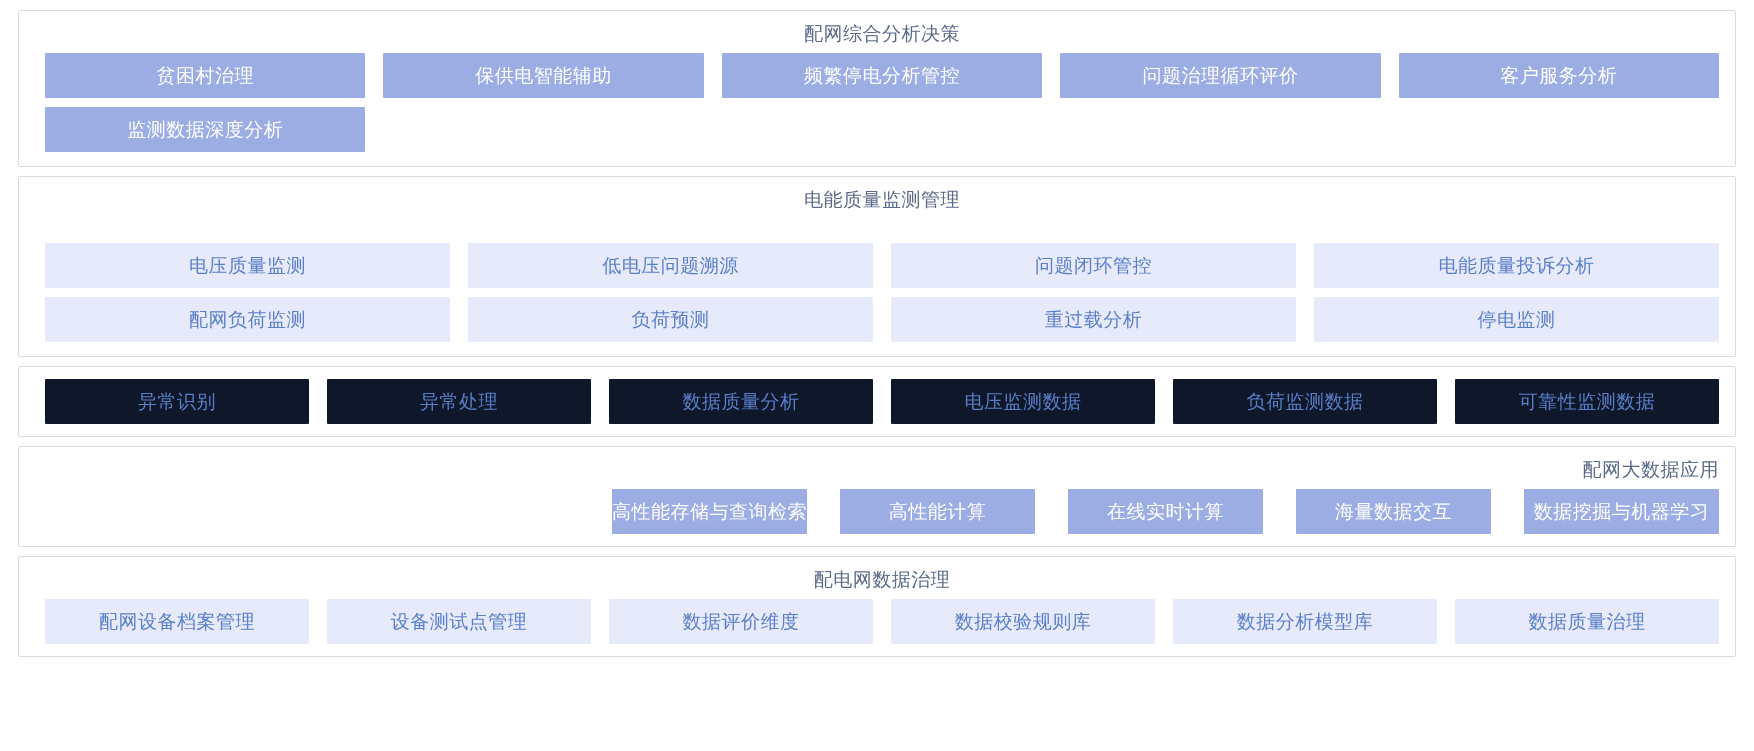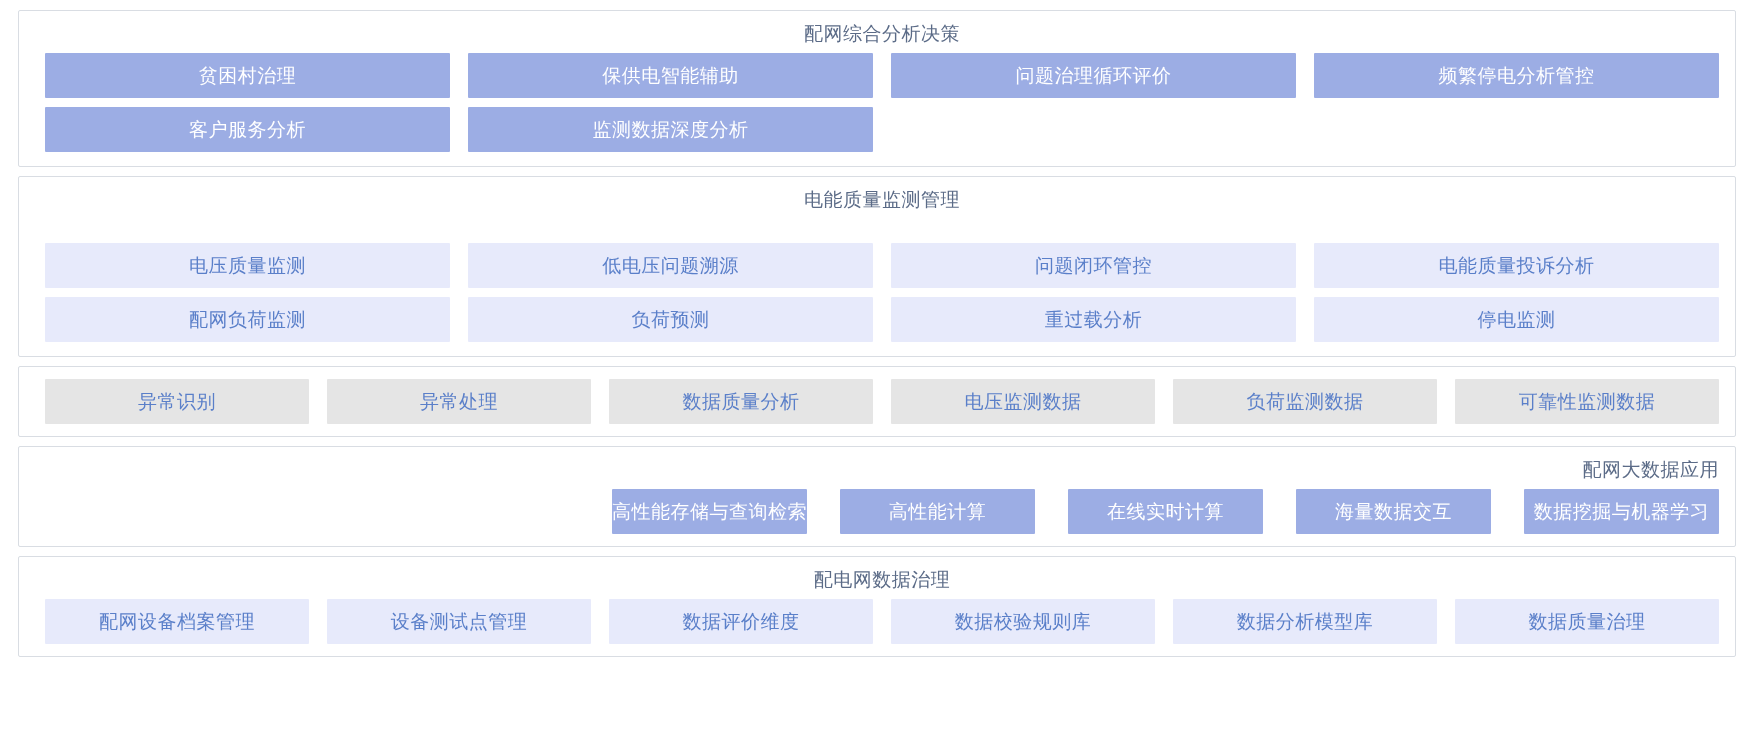--- a/index.html
+++ b/index.html
@@ -78,41 +78,41 @@
   }
 
   
   .tile.pale-lavender {
     background: #e7eafb;
     color: #5a7fc9;
   }
 
   
   .tile.pale-mint {
-    background: #e5e5e5;
+    background: #0f172a;
     color: #5a7fc9;
   }
 
   .panel.sect-1 { padding-bottom: 14px; }
   .panel.sect-2 { padding-bottom: 14px; }
   .panel.sect-3 { padding-bottom: 12px; }
   .panel.sect-4 { padding-bottom: 12px; align-items: flex-end; }
   .panel.sect-5 { padding-bottom: 12px; }
 </style>
 </head>
 <body>
 
 <div class="board" id="board">
     <div class="panel sect-1">
       <div class="panel-title">配网综合分析决策</div>
-      <div class="tile-grid" style="grid-template-columns: repeat(4, 1fr);">
+      <div class="tile-grid" style="grid-template-columns: repeat(5, 1fr);">
         <div class="tile solid-blue">贫困村治理</div>
         <div class="tile solid-blue">保供电智能辅助</div>
+        <div class="tile solid-blue">频繁停电分析管控</div>
         <div class="tile solid-blue">问题治理循环评价</div>
-        <div class="tile solid-blue">频繁停电分析管控</div>
         <div class="tile solid-blue">客户服务分析</div>
         <div class="tile solid-blue">监测数据深度分析</div>
       </div>
     </div>
     <div class="panel sect-2">
       <div class="panel-title">电能质量监测管理</div>
       <div class="tile-grid cols-4" style="grid-template-columns: repeat(4, 1fr); margin-top: 28px;">
         <div class="tile pale-lavender">电压质量监测</div>
         <div class="tile pale-lavender">低电压问题溯源</div>
         <div class="tile pale-lavender">问题闭环管控</div>

